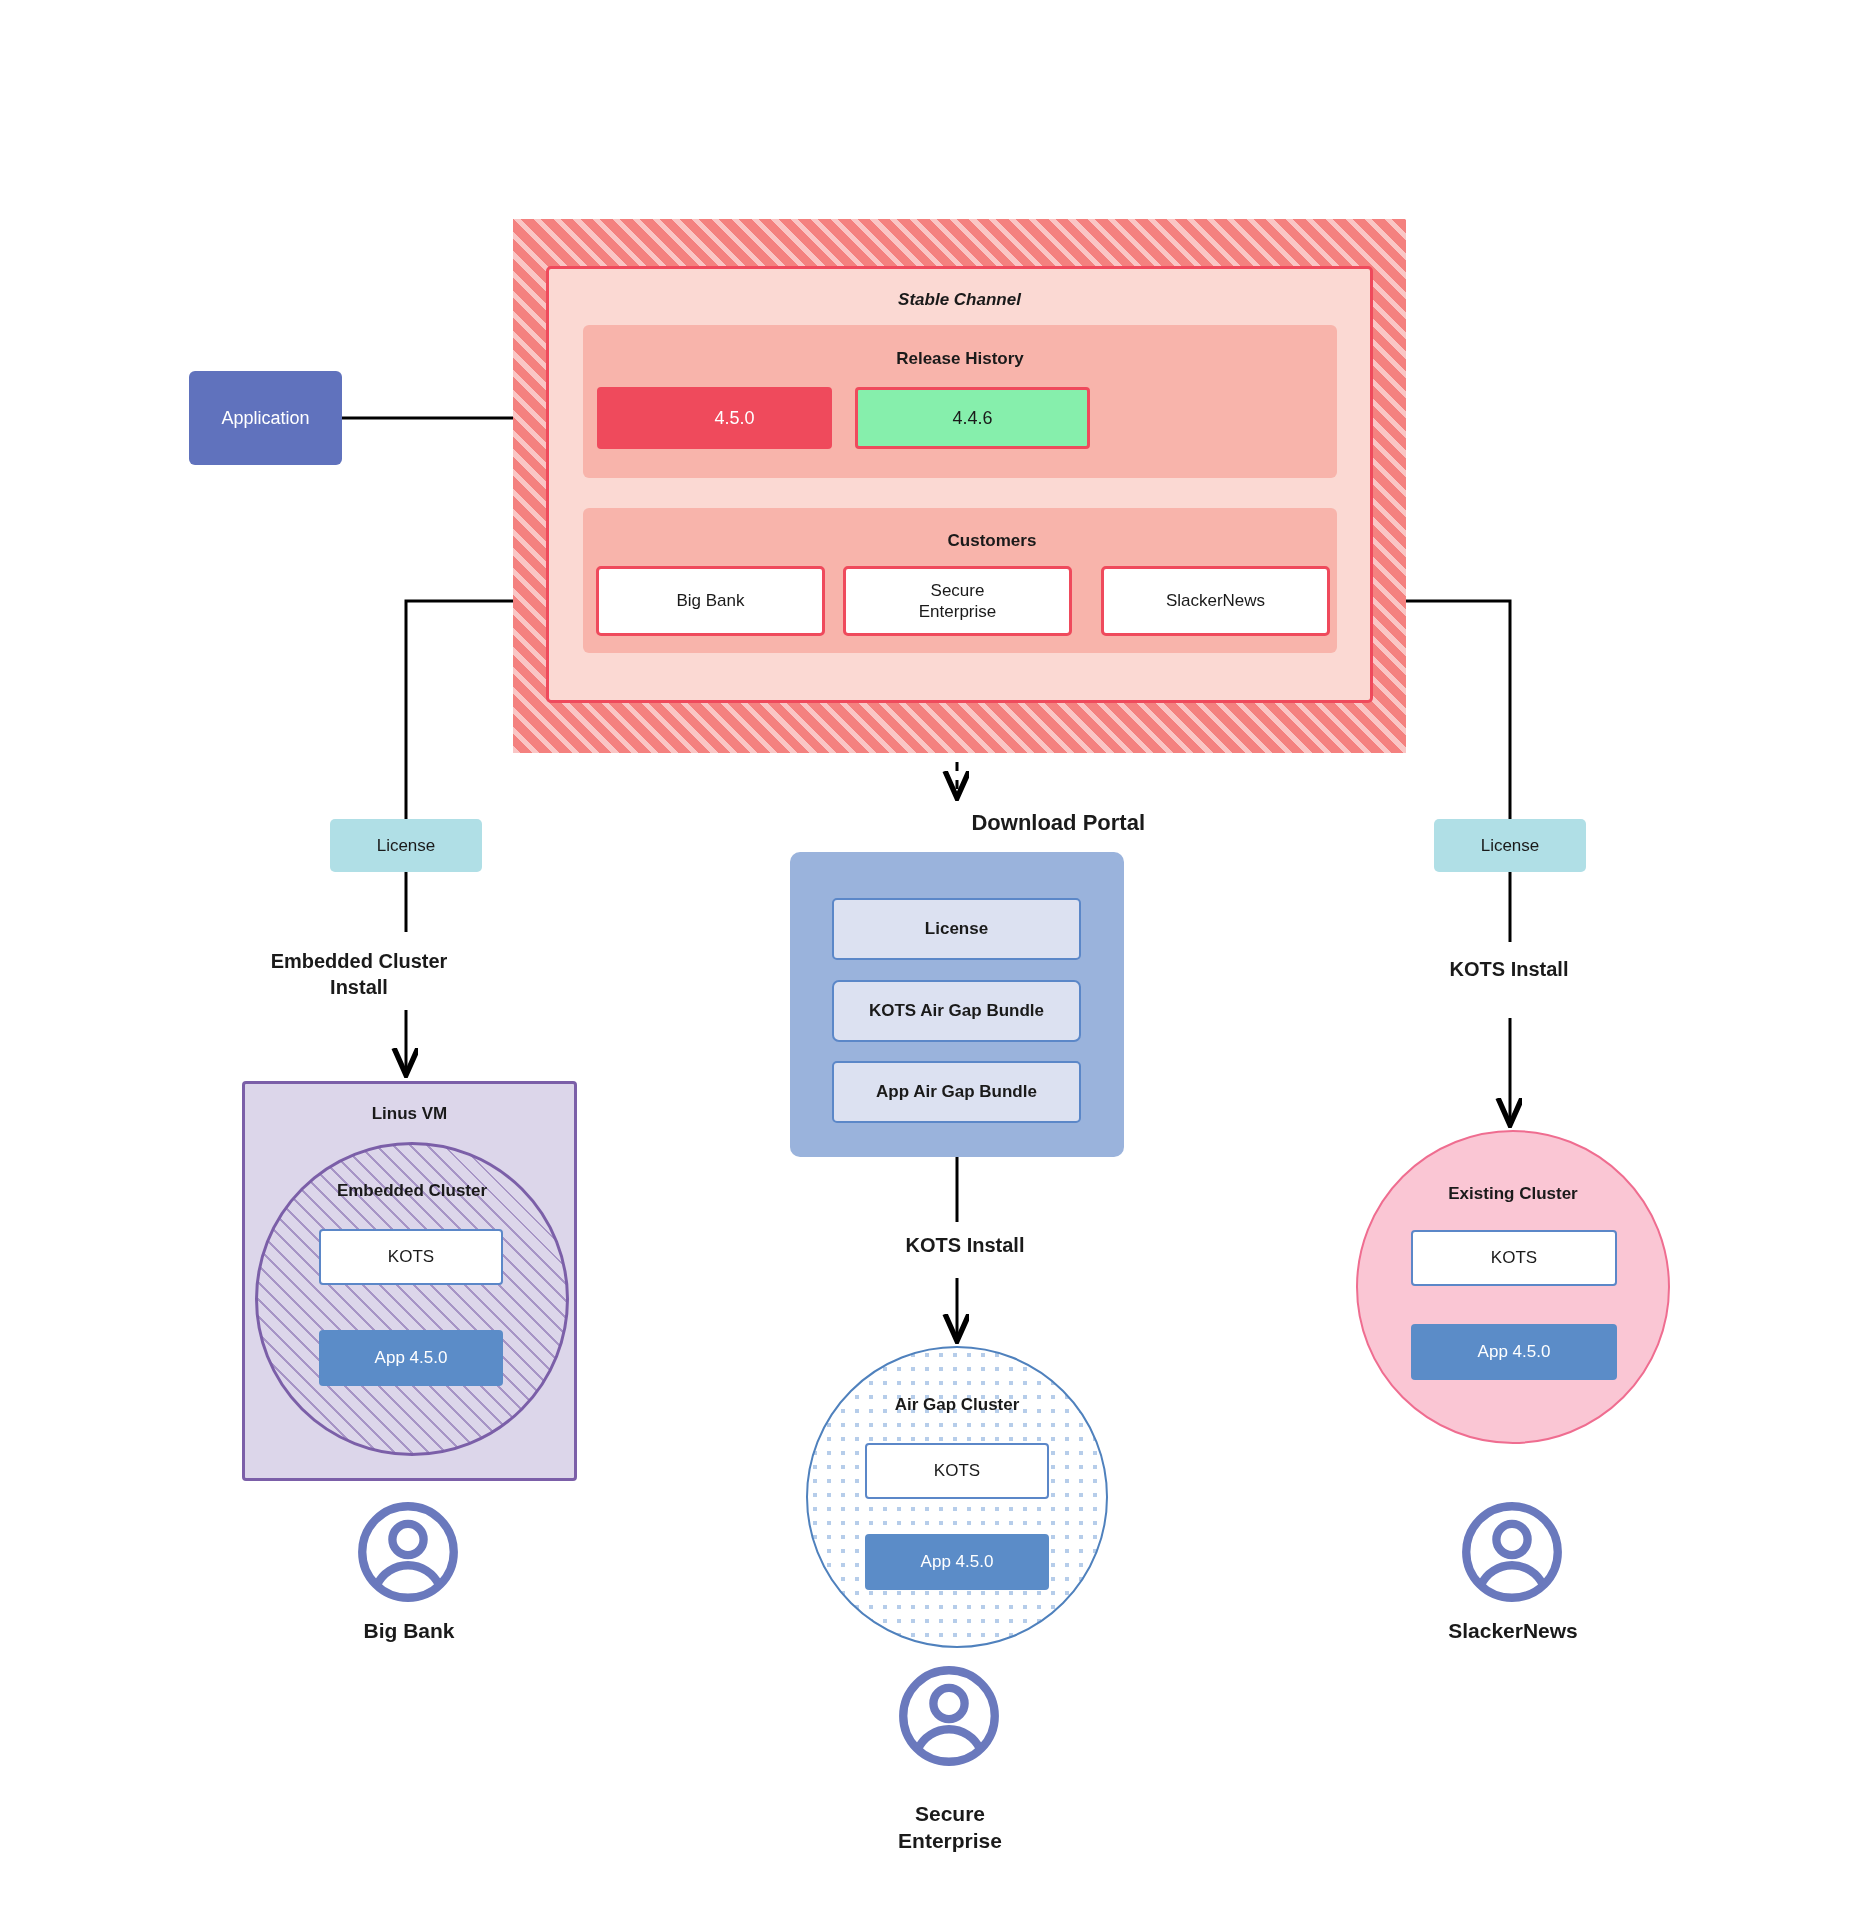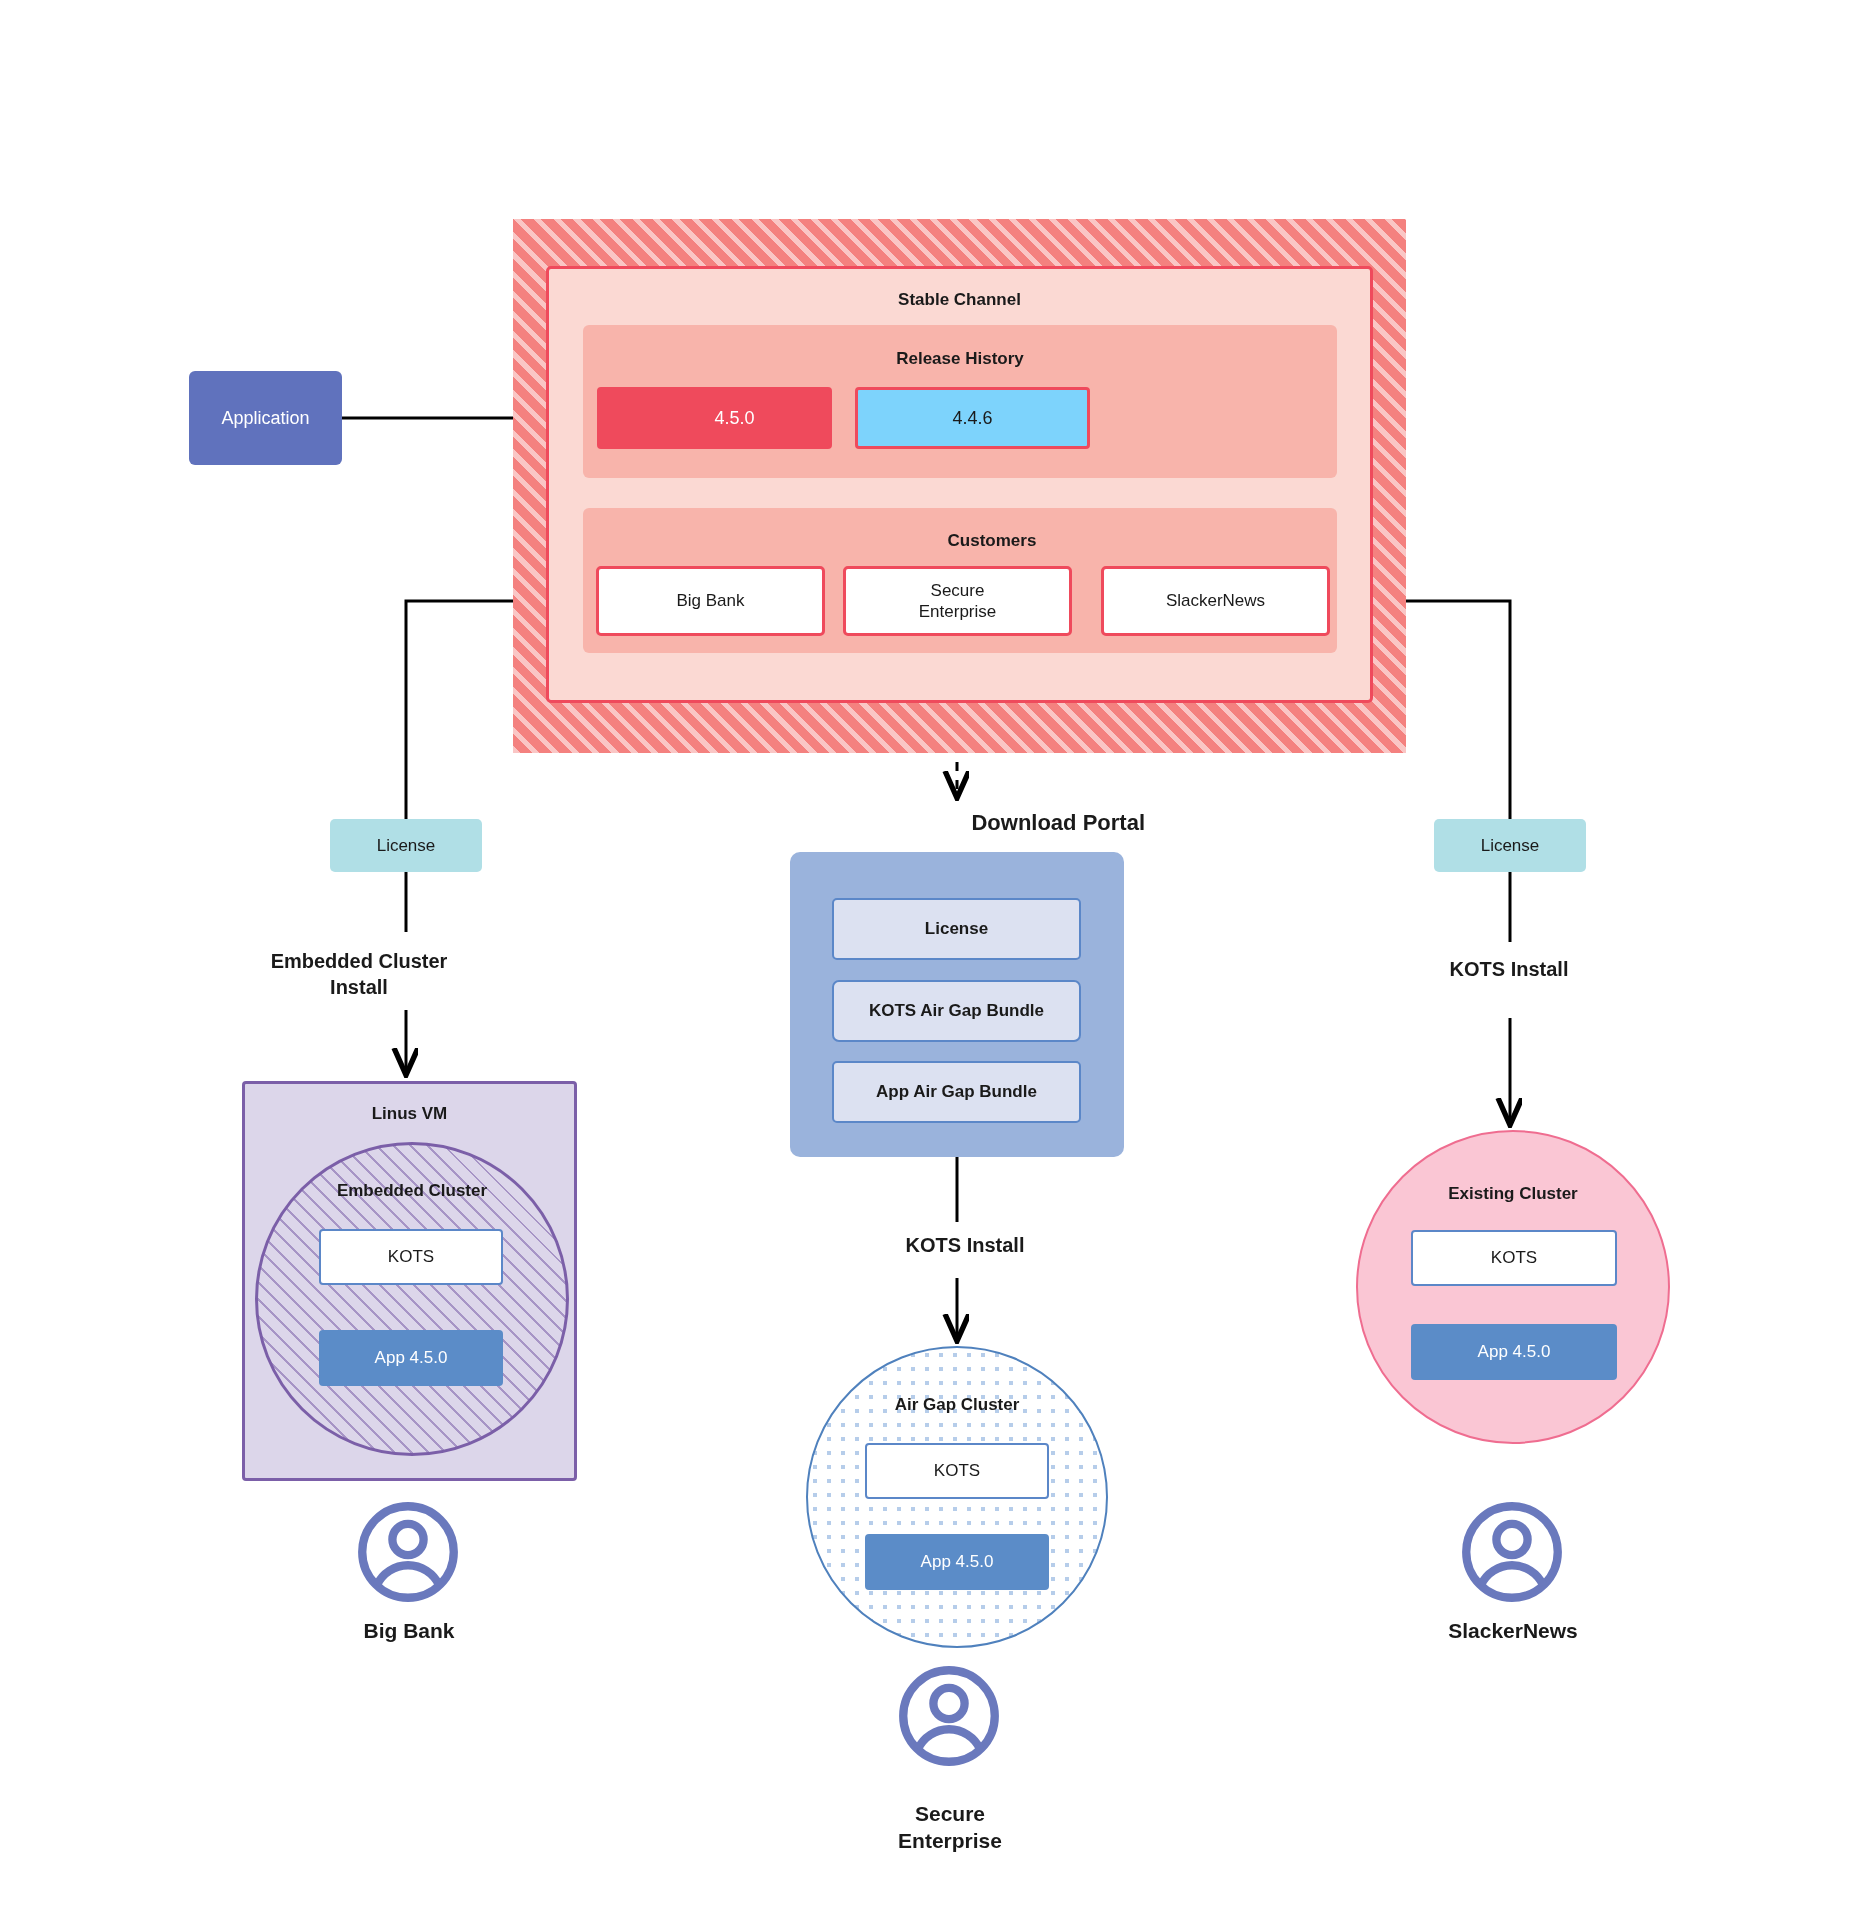--- a/index.html
+++ b/index.html
@@ -45,21 +45,21 @@
         rgba(244,129,127,0) 14px);
   }
   #stable-channel {
     left: 546px; top: 266px; width: 827px; height: 437px;
     background: #fbd9d3;
     border: 3px solid #ef4a5c;
     border-radius: 5px;
   }
   #stable-channel-title {
     left: 546px; top: 290px; width: 827px;
-    font-size: 17px; font-weight: bold; text-align: center;
+    font-size: 17px; font-weight: bold; text-align: center; font-style: italic;
   }
   #release-history {
     left: 583px; top: 325px; width: 754px; height: 153px;
     background: #f8b4ab;
     border-radius: 6px;
   }
   #release-history-title {
     left: 583px; top: 349px; width: 754px;
     font-size: 17px; font-weight: bold; text-align: center;
   }
@@ -71,21 +71,21 @@
   }
   #release-450 {
     left: 597px;
     background: #ef4a5c;
     border: 2px solid #ef4a5c;
     color: #ffffff;
     padding-left: 40px;
   }
   #release-446 {
     left: 855px;
-    background: #7dd3fc;
+    background: #86efac;
     border: 3px solid #ef4a5c;
     color: #1a1a1a;
   }
   #customers-panel {
     left: 583px; top: 508px; width: 754px; height: 145px;
     background: #f8b4ab;
     border-radius: 6px;
   }
   #customers-title {
     left: 583px; top: 531px; width: 818px;

